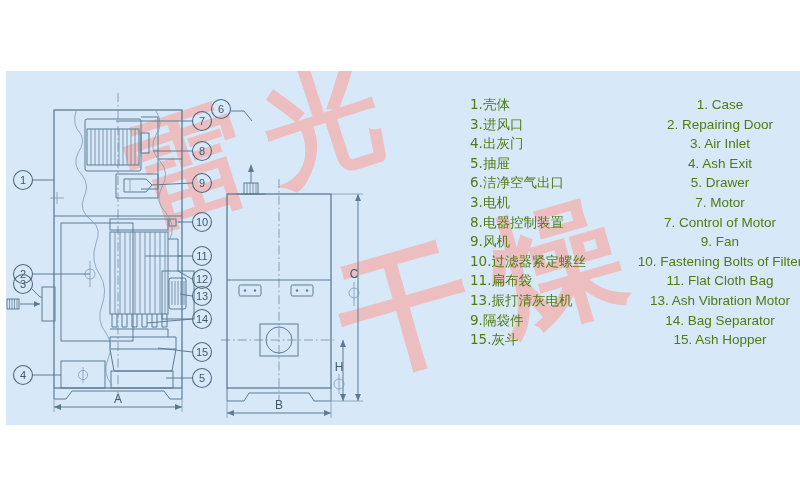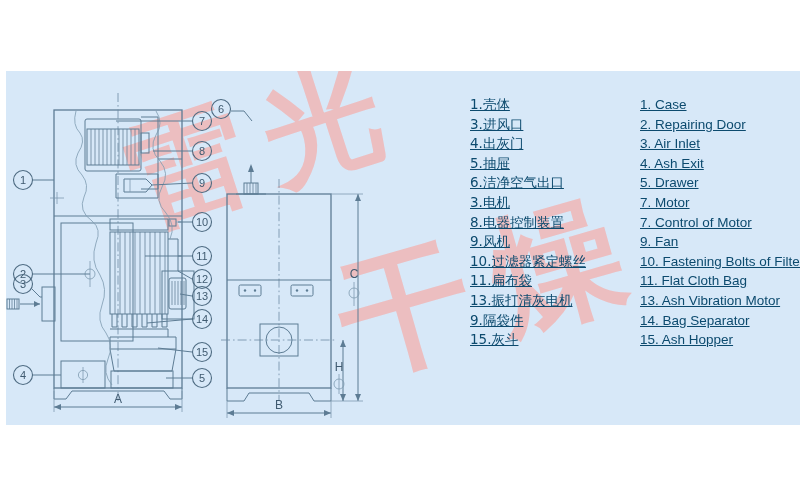--- a/index.html
+++ b/index.html
@@ -20,23 +20,23 @@
   }
   #wm1{left:120px;top:-8px;font-size:118px;transform:rotate(-18deg);letter-spacing:22px;}
   #wm2{left:330px;top:125px;font-size:132px;transform:rotate(-16deg);letter-spacing:26px;}
   #drawings{position:absolute;left:0;top:0;width:460px;height:354px;}
   #legend{
     position:absolute;left:458px;top:24px;width:336px;height:310px;
     display:flex;flex-direction:row;
   }
   .legcol{display:flex;flex-direction:column;}
   .legcol.cn{width:172px;padding-left:6px;}
-  .legcol.en{width:160px;}
+  .legcol.en{width:160px;align-items:center;}
   .legitem{
-    color:#0c4a6e;line-height:19.6px;height:19.6px;white-space:nowrap;text-decoration:underline;
+    color:#4d7c0f;line-height:19.6px;height:19.6px;white-space:nowrap;
   }
   .legcol.cn .legitem{
     font-family:"DejaVu Sans",sans-serif;font-size:13.5px;
   }
   .legcol.en .legitem{
     font-family:"Liberation Sans",sans-serif;font-size:13.5px;
   }
   svg{display:block;}
   .dl{fill:none;stroke:#5d7c94;stroke-width:1;}
   .dl2{fill:none;stroke:#5d7c94;stroke-width:1.3;}

